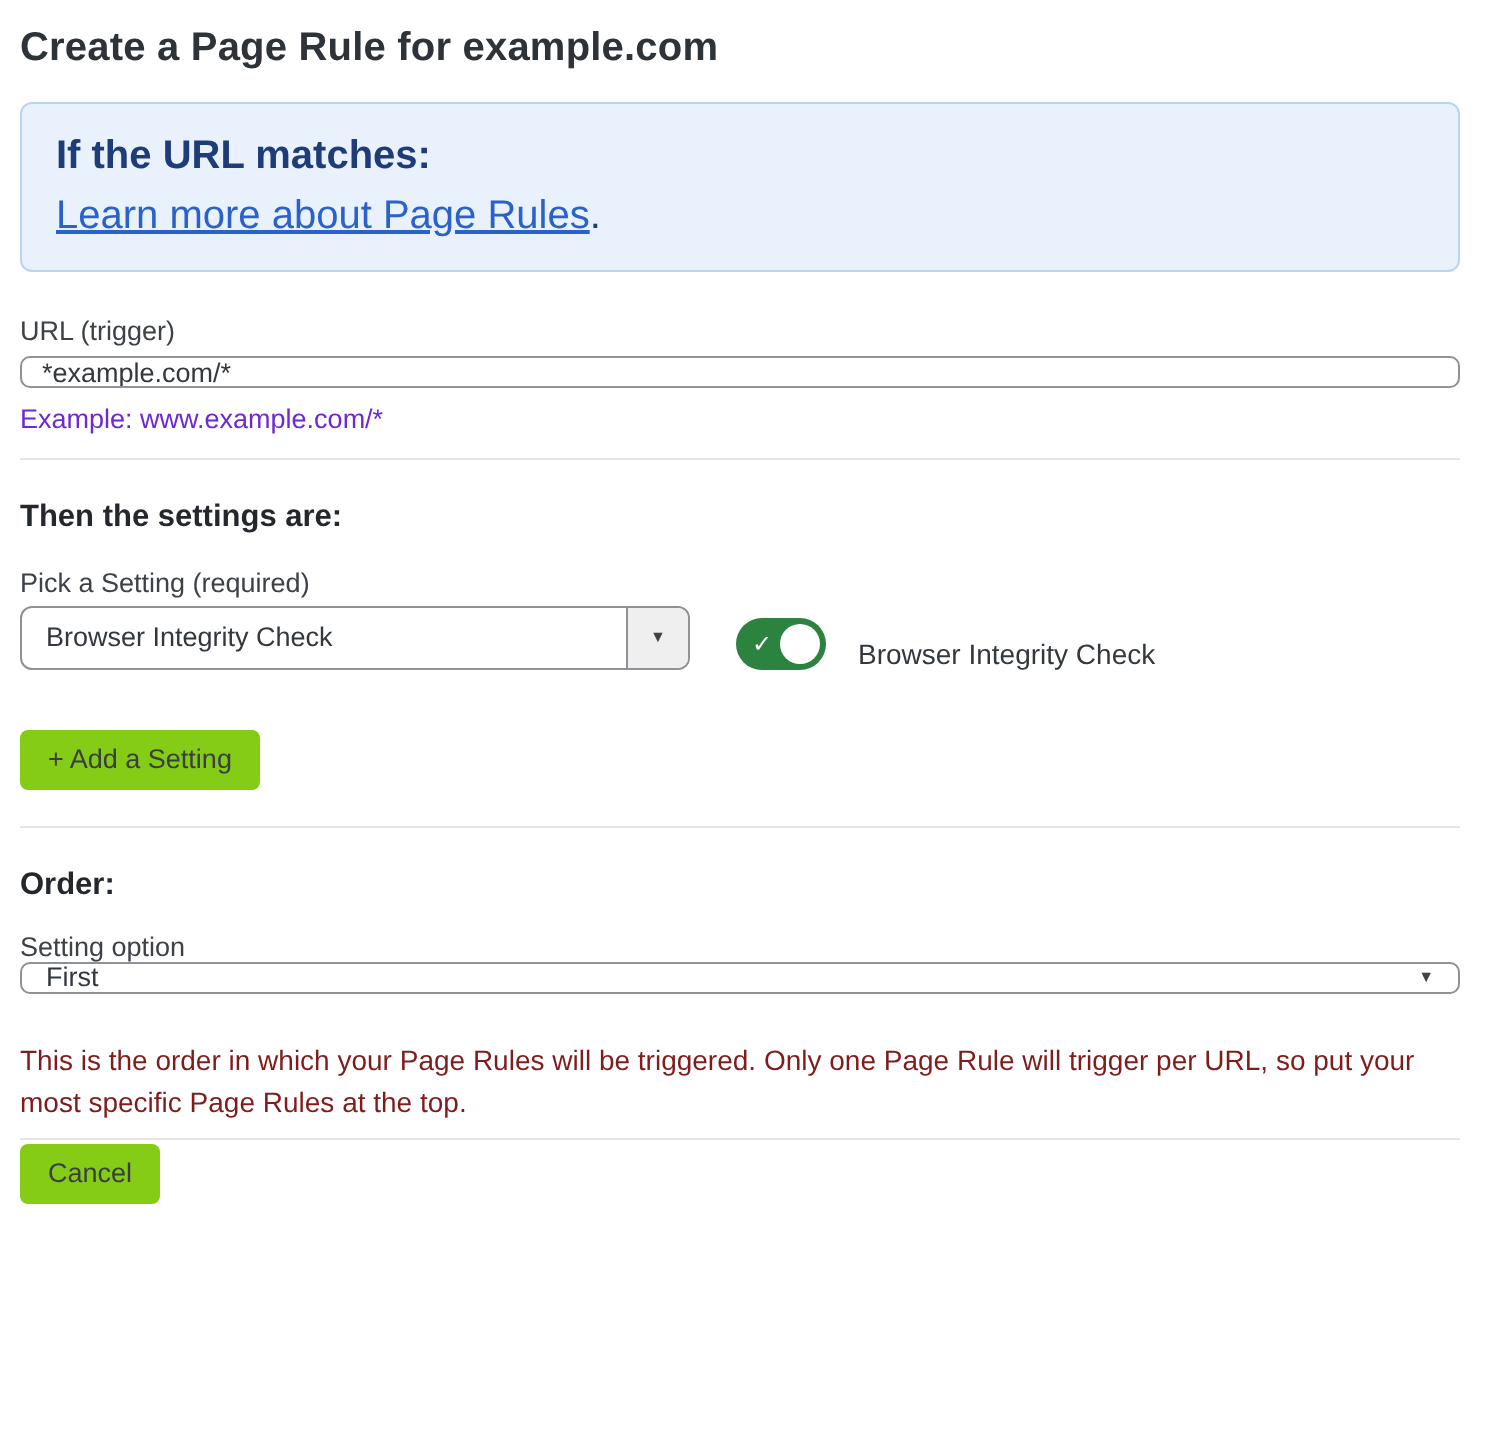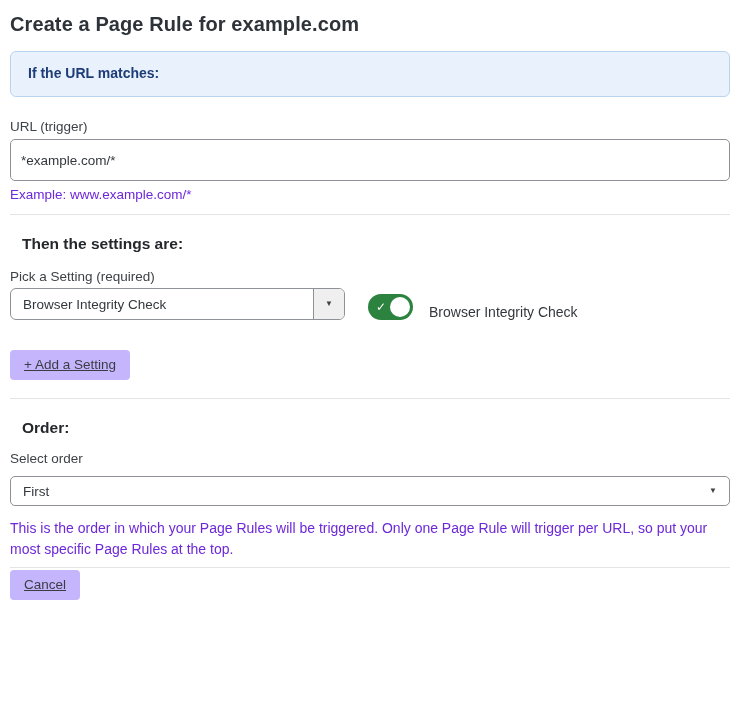--- a/index.html
+++ b/index.html
@@ -17,42 +17,42 @@
     letter-spacing: 0.1px;
   }
 
   .info-box {
     margin-top: 15px;
     background: #e9f2fc;
     border: 1px solid #bad4f0;
     border-radius: 6px;
     padding: 11px 17px 12px 17px;
     color: #1d3c78;
-    font-size: 14px;
+    font-size: 20px;
     line-height: 1.5;
   }
   .info-box .info-heading { font-weight: 700; }
   .info-box .info-body { max-width: 670px; }
   .info-box a.info-link {
     color: #2b62c9;
     text-decoration: underline;
     cursor: pointer;
   }
   .info-box .info-link-suffix { color: #1d3c78; }
 
   .field-label {
     font-size: 13.5px;
     color: #3d4248;
     margin-top: 22px;
     display: block;
   }
   .text-input {
     margin-top: 5px;
     width: 100%;
-    height: 42px;
+    height: 16px;
     border: 1px solid #8e9196;
     border-radius: 5px;
     padding: 0 10px;
     font-family: "Liberation Sans", "DejaVu Sans", sans-serif;
     font-size: 13.5px;
     color: #33383d;
     background: #ffffff;
     outline: none;
   }
   .field-helper {
@@ -67,21 +67,20 @@
     margin-top: 12px;
   }
   hr.divider.before-order { margin-top: 18px; }
   hr.divider.before-footer { margin-top: 7px; }
 
   .section-heading {
     font-size: 15.5px;
     font-weight: 700;
     color: #24282c;
     margin-top: 20px;
-    margin-left: 12px;
   }
 
   .setting-row {
     margin-top: 4px;
     display: flex;
     align-items: flex-end;
   }
 
   .select-box {
     display: flex;
@@ -150,53 +149,56 @@
     display: inline-block;
     border: none;
     border-radius: 4px;
     height: 30px;
     padding: 0 14px;
     font-family: "Liberation Sans", "DejaVu Sans", sans-serif;
     font-size: 13.5px;
     cursor: pointer;
     line-height: 30px;
   }
-  .btn-gray { background: #c4b5fd; color: #3a3e42; text-decoration: underline; }
+  .btn-gray { background: #84cc16; color: #3a3e42; }
   .btn-add { margin-top: 30px; }
   .btn-primary { background: #1a6ee8; color: #ffffff; padding: 0 20px; }
 
-  .order-select { margin-top: 10px; height: 30px; border-radius: 5px; }
+  .order-select { margin-top: 0; height: 16px; border-radius: 5px; }
   .order-select .select-plain-arrow {
     padding: 0 12px;
     display: flex;
     align-items: center;
   }
   .order-helper {
-    margin-top: 12px;
+    margin-top: 23px;
     font-size: 14px;
     line-height: 1.5;
-    color: #6d28d9;
+    color: #7f1d1d;
     max-width: 716px;
   }
 
   .footer-actions {
     margin-top: 2px;
     display: flex;
     gap: 0;
   }
 </style>
 </head>
 <body>
 
 
 
 <h1 class="page-title">Create a Page Rule for example.com</h1>
 
 <div class="info-box">
   <div class="info-heading">If the URL matches:</div>
+  <div>
+    <a class="info-link">Learn more about Page Rules</a><span class="info-link-suffix">.</span>
+  </div>
 </div>
 
 <label class="field-label">URL (trigger)</label>
 <input class="text-input" type="text" value="*example.com/*" style="">
 <div class="field-helper">Example: www.example.com/*</div>
 
 <hr class="divider">
 
 <div class="section-heading">Then the settings are:</div>
 
@@ -215,21 +217,21 @@
   </div>
   <span class="toggle-text">Browser Integrity Check</span>
 </div>
 
 <button class="btn btn-gray btn-add">+ Add a Setting</button>
 
 <hr class="divider before-order">
 
 <div class="section-heading">Order:</div>
 
-<label class="field-label" style="margin-top:14px;">Select order</label>
+<label class="field-label" style="margin-top:14px;">Setting option</label>
 
 <div class="select-box order-select">
   <span class="select-value">First</span>
   <span class="select-plain-arrow">
     <span class="arrow-glyph">▼</span>
   </span>
 </div>
 
 <div class="order-helper">This is the order in which your Page Rules will be triggered. Only one Page Rule will trigger per URL, so put your most specific Page Rules at the top.</div>
 

